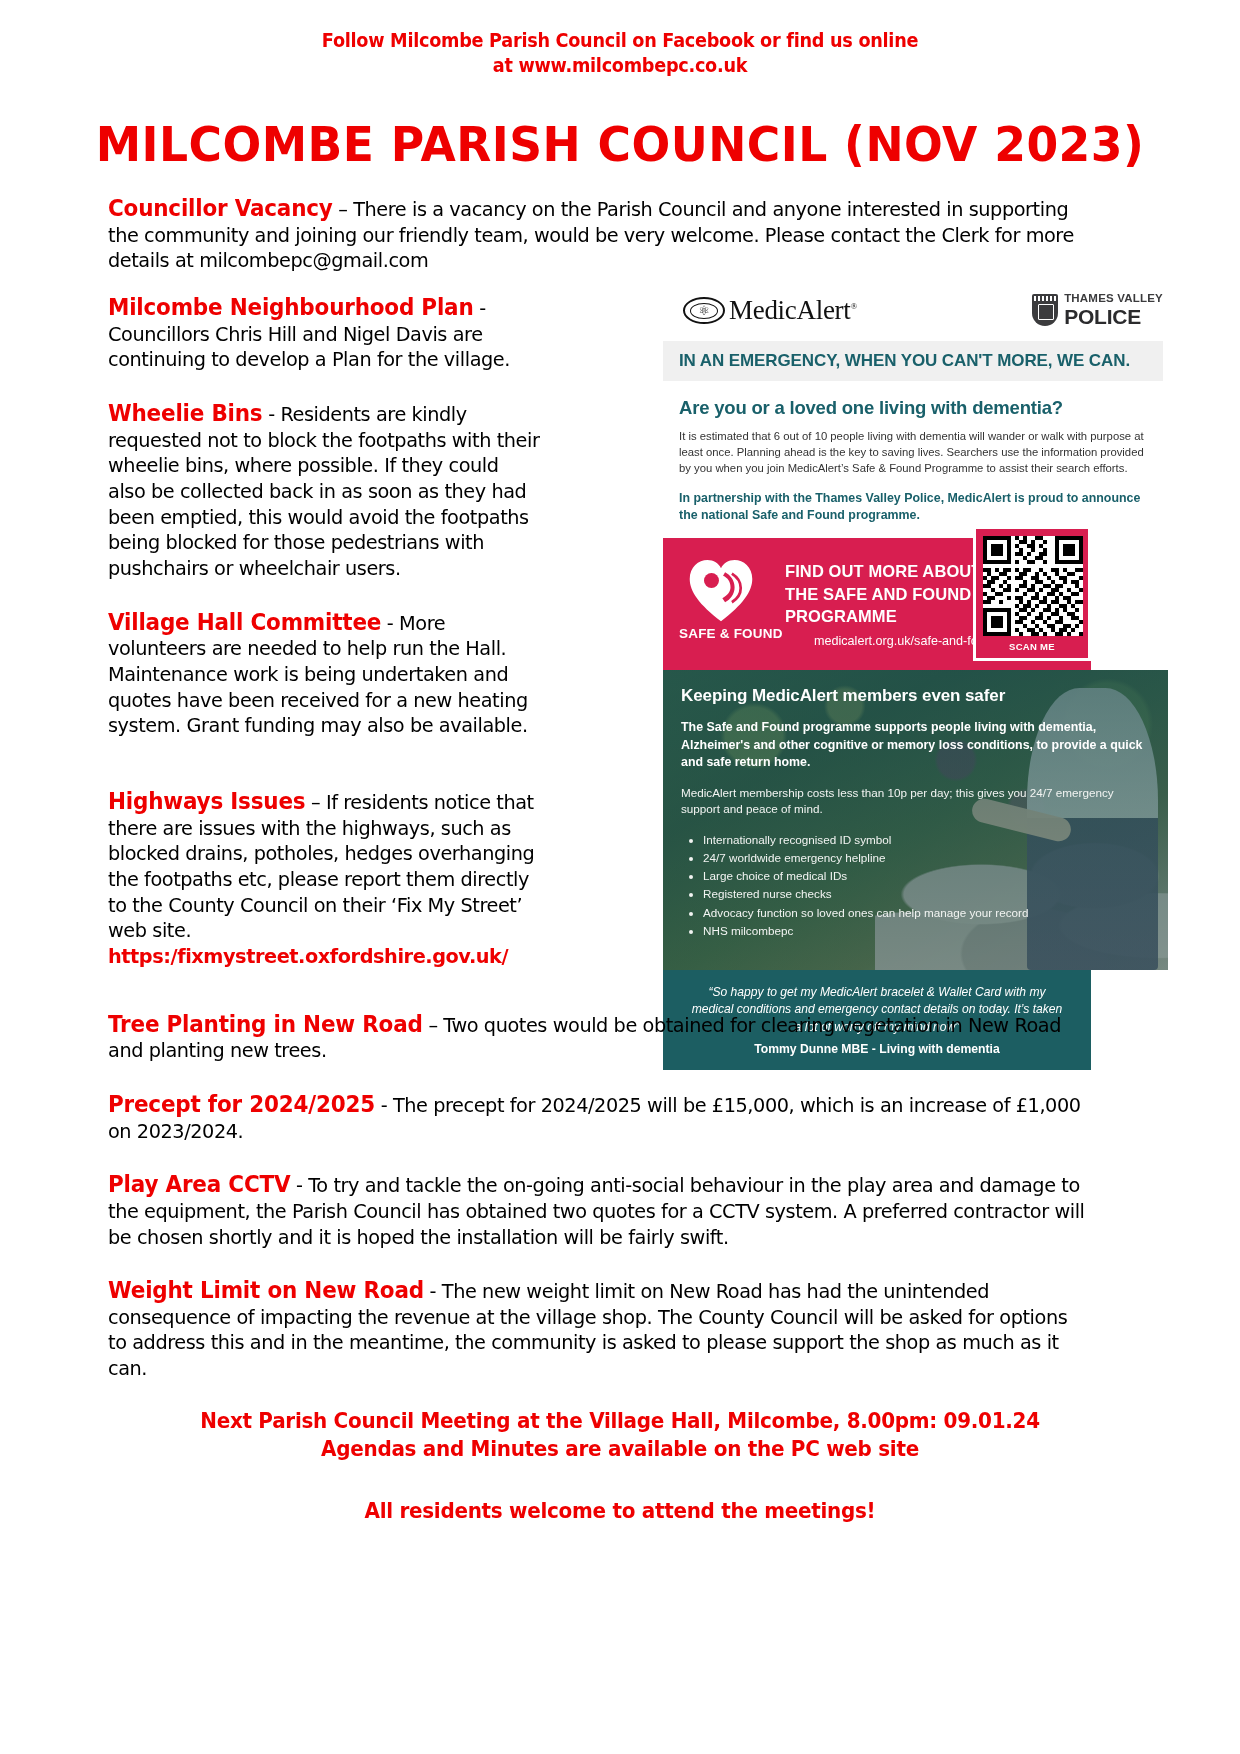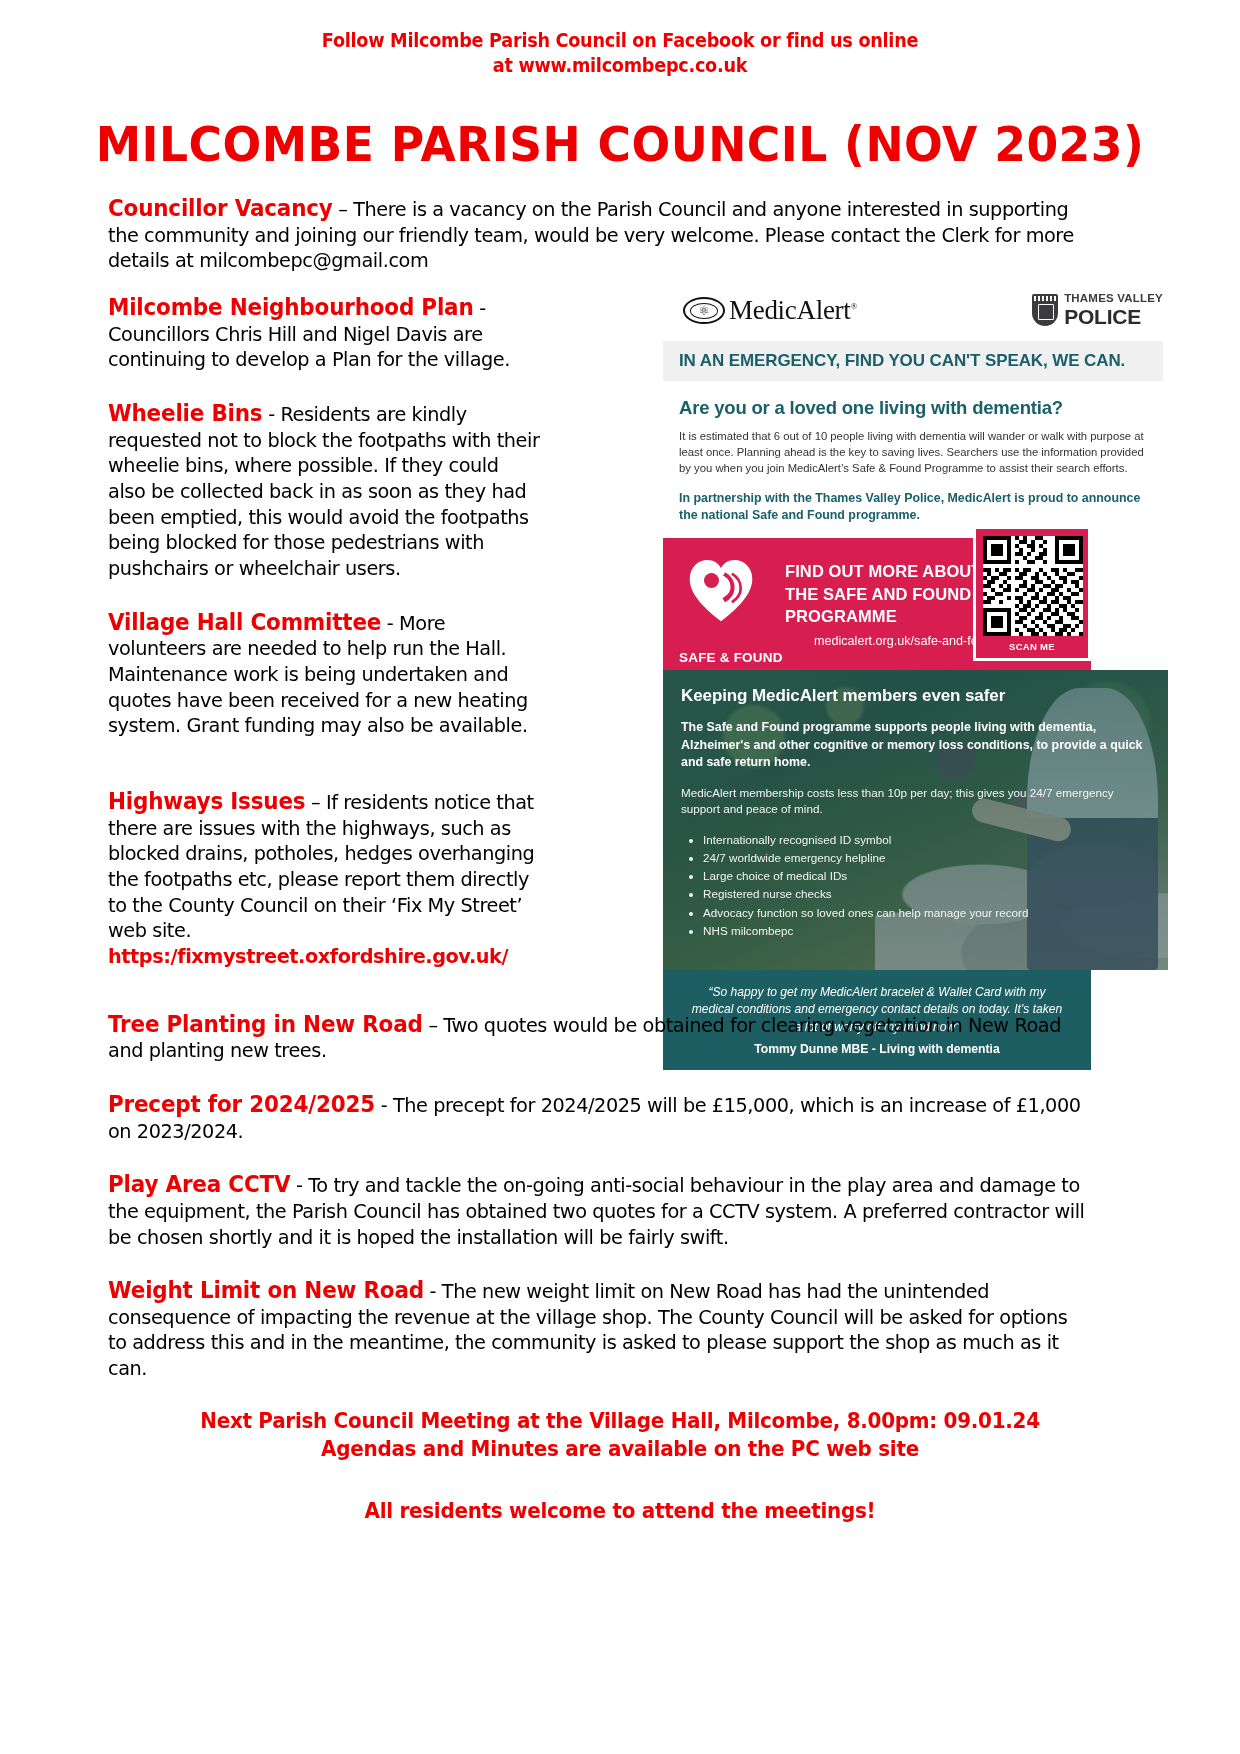--- a/index.html
+++ b/index.html
@@ -208,21 +208,21 @@
     height: 132px;
     width: 428px;
   }
   .sf-heart {
     position: absolute;
     left: 24px; top: 18px;
     width: 68px; height: 68px;
   }
   .sf-label {
     position: absolute;
-    left: 16px; top: 112px;
+    left: 16px; top: 88px;
     color: #fff; font-weight: bold; font-size: 13.5px;
     letter-spacing: 0.2px;
   }
   .sf-find {
     position: absolute;
     left: 122px; top: 22px;
     color: #ffffff;
     font-weight: bold;
     font-size: 16.5px;
     line-height: 1.38;
@@ -422,21 +422,21 @@
 
           <div class="tvp-logo">
             <span class="tvp-crest"></span>
             <span class="tvp-text">
               <div class="tvp-top">THAMES VALLEY</div>
               <div class="tvp-bottom">POLICE</div>
             </span>
           </div>
         </div>
 
-        <div class="emergency-bar">IN AN EMERGENCY, FIND YOU CAN'T SPEAK, WE CAN.</div>
+        <div class="emergency-bar">IN AN EMERGENCY, WHEN YOU CAN'T MORE, WE CAN.</div>
 
         <div class="dementia-q">Are you or a loved one living with dementia?</div>
 
         <div class="poster-body">It is estimated that 6 out of 10 people living with dementia will wander or walk with purpose at least once. Planning ahead is the key to saving lives. Searchers use the information provided by you when you join MedicAlert’s Safe &amp; Found Programme to assist their search efforts.</div>
 
         <div class="partnership">In partnership with the Thames Valley Police, MedicAlert is proud to announce the national Safe and Found programme.</div>
 
         <div class="pink-band">
           <svg class="sf-heart" viewBox="0 0 100 100">
             <path d="M50 96 C18 72 4 52 4 34 C4 16 17 6 30 6 C39 6 47 11 50 18 C53 11 61 6 70 6 C83 6 96 16 96 34 C96 52 82 72 50 96 Z" fill="#ffffff"></path>

